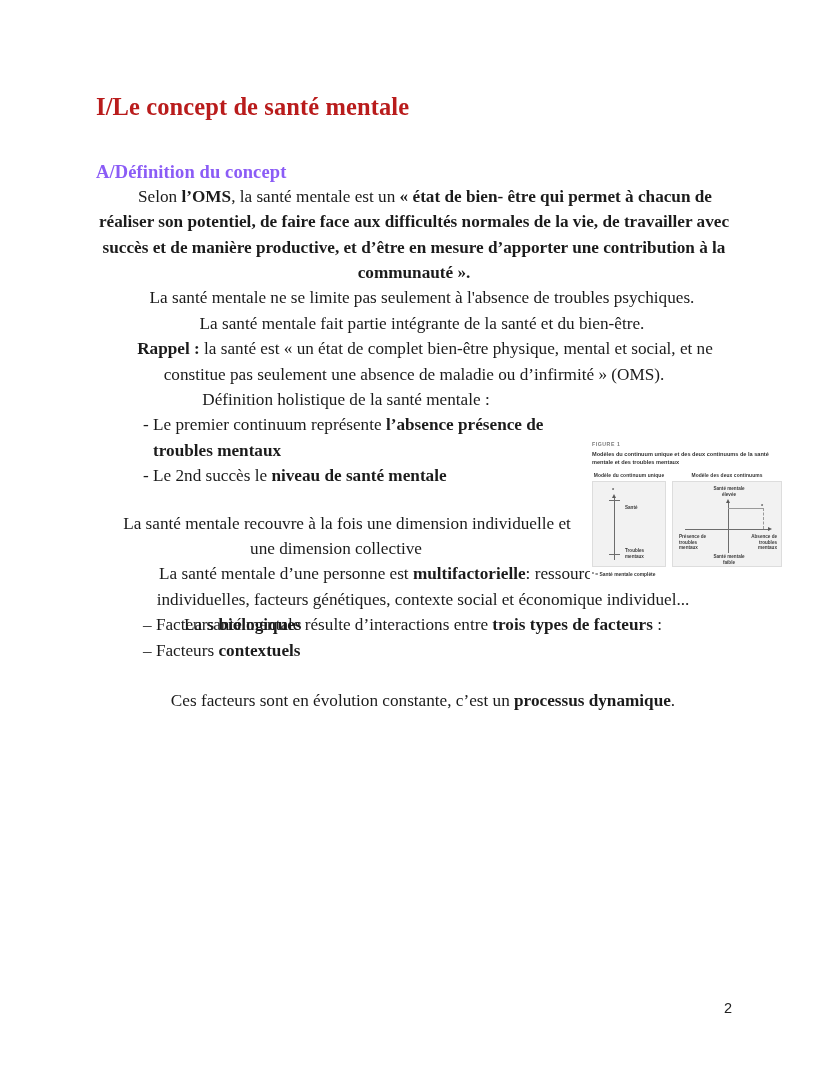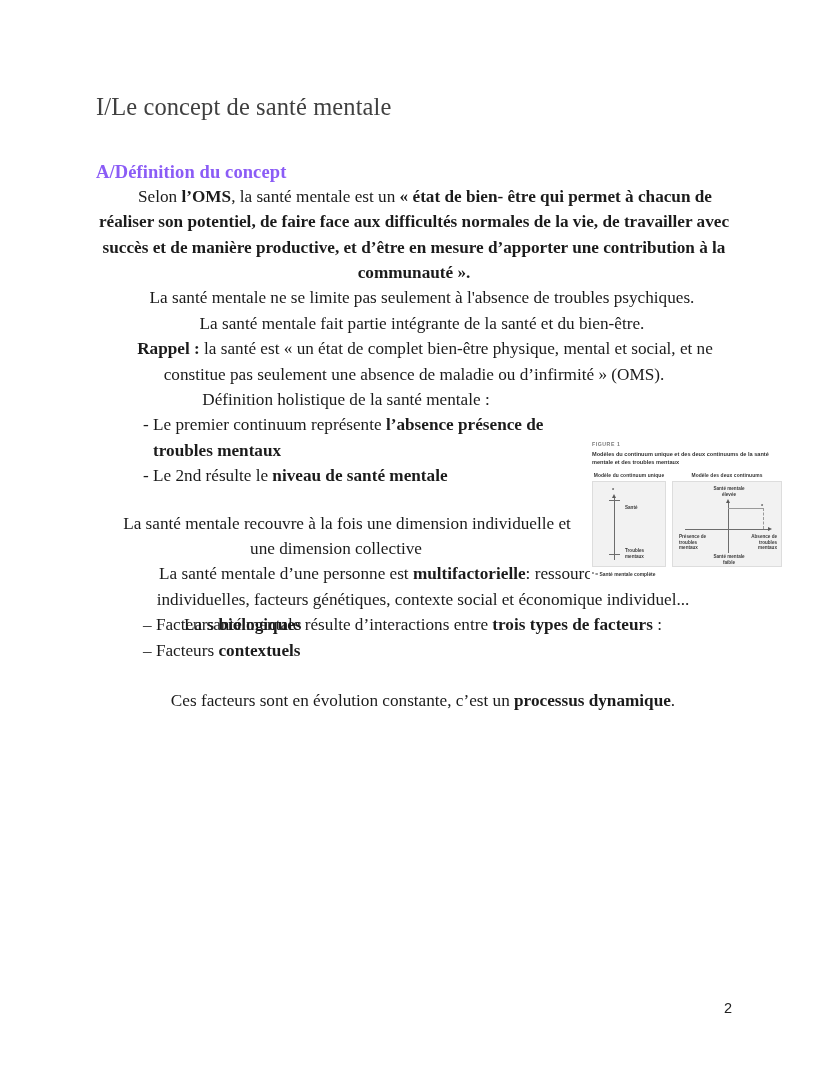--- a/index.html
+++ b/index.html
@@ -25,22 +25,22 @@
   .content {
     position: absolute;
     left: 96px;
     top: 92px;
     width: 636px;
   }
 
   h1.doc-title {
     font-size: 24.5px;
     line-height: 1.25;
-    font-weight: normal;
-    color: #404040;
+    font-weight: bold;
+    color: #b91c1c;
     margin: 0 0 0 0;
     letter-spacing: 0.1px;
   }
 
   h2.doc-subtitle {
     font-size: 18.5px;
     line-height: 1.25;
     font-weight: bold;
     color: #8b5cf6;
     margin: 38px 0 0 0;
@@ -214,21 +214,21 @@
 
     <p class="para block-gap-sm" style="padding-left:16px;">La santé mentale ne se limite pas seulement à l'absence de troubles psychiques.</p>
     <p class="para block-gap-sm" style="padding-left:16px;">La santé mentale fait partie intégrante de la santé et du bien-être.</p>
 
     <p class="para indent block-gap-md"><span class="b">Rappel :</span><span> la santé est « un état de complet bien-être physique, mental et social, et ne constitue pas seulement une absence de maladie ou d’infirmité » (OMS).</span></p>
 
     <p class="para block-gap-md narrow">Définition holistique de la santé mentale :</p>
 
     <ul class="dash-list narrow">
       <li><span>- Le premier continuum représente </span><span class="b">l’absence présence de troubles mentaux</span></li>
-      <li><span>- Le 2nd résulte le </span><span class="b">niveau de santé mentale</span></li>
+      <li><span>- Le 2nd succès le </span><span class="b">niveau de santé mentale</span></li>
     </ul>
 
     <p class="para indent" style="margin-top:22px; width:480px;">La santé mentale recouvre à la fois une dimension individuelle et une dimension collective</p>
 
     <p class="para" style="margin-top:0px; padding-left:18px;"><span>La santé mentale d’une personne est </span><span class="b">multifactorielle</span><span>: ressources psychiques individuelles, facteurs génétiques, contexte social et économique individuel...</span></p>
 
     <p class="para" style="margin-top:0px; padding-left:18px;"><span>La santé mentale résulte d’interactions entre </span><span class="b">trois types de facteurs</span><span> :</span></p>
 
     <ul class="dash-list" style="margin-top:-25.4px;">
       <li><span>– Facteurs </span><span class="b">biologiques</span></li>

